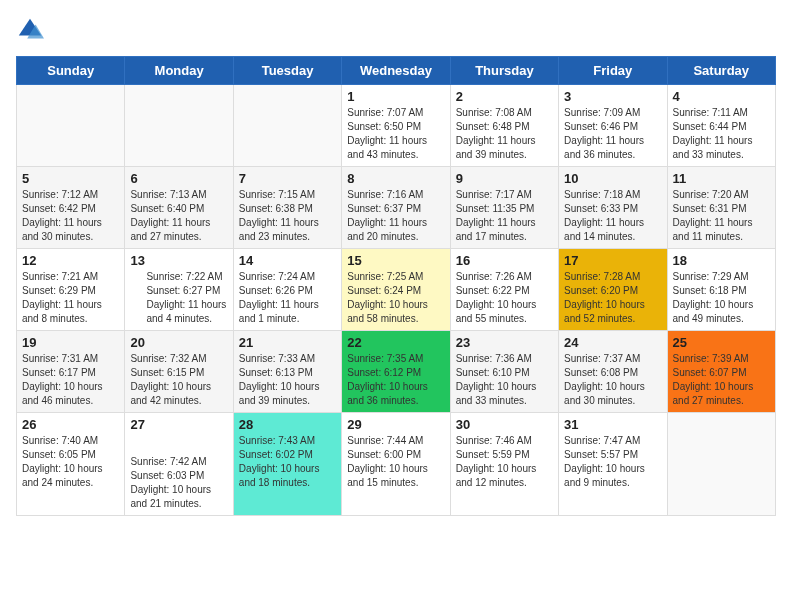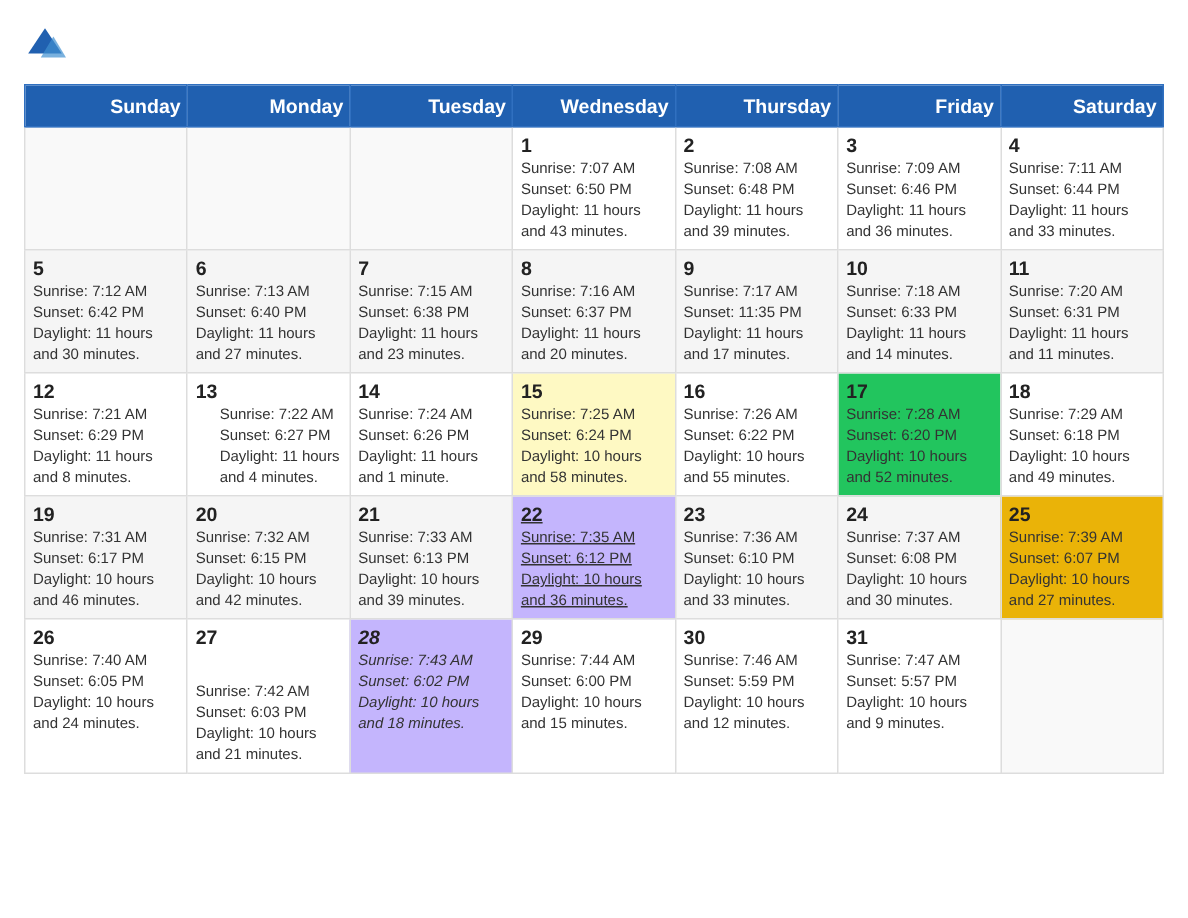--- a/index.html
+++ b/index.html
@@ -48,21 +48,21 @@
       width: 100%;
       border-collapse: collapse;
       border: 1px solid #ccc;
     }
     .calendar th {
       background-color: #2060b0;
       color: #fff;
       font-size: 13px;
       font-weight: bold;
       padding: 6px 4px;
-      text-align: right;
+      text-align: center;
       border: 1px solid #3070c0;
     }
     .calendar td {
       vertical-align: top;
       border: 1px solid #ddd;
       padding: 4px 5px;
       font-size: 10.5px;
       color: #333;
       width: 108px;
       min-height: 80px;
@@ -219,21 +219,21 @@
           <div class="cell-text" style="white-space: pre-line;">Sunrise: 7:25 AM
 Sunset: 6:24 PM
 Daylight: 10 hours and 58 minutes.</div>
         </td>
         <td style="background-color: rgb(255, 255, 255);">
           <span class="day-number">16</span>
           <div class="cell-text" style="white-space: pre-line;">Sunrise: 7:26 AM
 Sunset: 6:22 PM
 Daylight: 10 hours and 55 minutes.</div>
         </td>
-        <td style="background-color: #22c55e;">
+        <td style="background-color: #eab308;">
           <span class="day-number">17</span>
           <div class="cell-text" style="white-space: pre-line;">Sunrise: 7:28 AM
 Sunset: 6:20 PM
 Daylight: 10 hours and 52 minutes.</div>
         </td>
         <td style="background-color: rgb(255, 255, 255);">
           <span class="day-number">18</span>
           <div class="cell-text" style="white-space: pre-line;">Sunrise: 7:29 AM
 Sunset: 6:18 PM
 Daylight: 10 hours and 49 minutes.</div>
@@ -251,59 +251,59 @@
           <div class="cell-text" style="white-space: pre-line;">Sunrise: 7:32 AM
 Sunset: 6:15 PM
 Daylight: 10 hours and 42 minutes.</div>
         </td>
         <td style="background-color: rgb(245, 245, 245);">
           <span class="day-number">21</span>
           <div class="cell-text" style="white-space: pre-line;">Sunrise: 7:33 AM
 Sunset: 6:13 PM
 Daylight: 10 hours and 39 minutes.</div>
         </td>
-        <td style="background-color: #c4b5fd; text-decoration: underline;">
+        <td style="background-color: #22c55e;">
           <span class="day-number">22</span>
           <div class="cell-text" style="white-space: pre-line;">Sunrise: 7:35 AM
 Sunset: 6:12 PM
 Daylight: 10 hours and 36 minutes.</div>
         </td>
         <td style="background-color: rgb(245, 245, 245);">
           <span class="day-number">23</span>
           <div class="cell-text" style="white-space: pre-line;">Sunrise: 7:36 AM
 Sunset: 6:10 PM
 Daylight: 10 hours and 33 minutes.</div>
         </td>
         <td style="background-color: rgb(245, 245, 245);">
           <span class="day-number">24</span>
           <div class="cell-text" style="white-space: pre-line;">Sunrise: 7:37 AM
 Sunset: 6:08 PM
 Daylight: 10 hours and 30 minutes.</div>
         </td>
-        <td style="background-color: #eab308;">
+        <td style="background-color: #f97316;">
           <span class="day-number">25</span>
           <div class="cell-text" style="white-space: pre-line;">Sunrise: 7:39 AM
 Sunset: 6:07 PM
 Daylight: 10 hours and 27 minutes.</div>
         </td>
       </tr>
       <tr>
         <td style="background-color: rgb(255, 255, 255);">
           <span class="day-number">26</span>
           <div class="cell-text" style="white-space: pre-line;">Sunrise: 7:40 AM
 Sunset: 6:05 PM
 Daylight: 10 hours and 24 minutes.</div>
         </td>
         <td style="background-color: rgb(255, 255, 255);">
           <span class="day-number">27</span>
           <div class="cell-text" style="white-space: pre-line; margin-top: 23px;">Sunrise: 7:42 AM
 Sunset: 6:03 PM
 Daylight: 10 hours and 21 minutes.</div>
         </td>
-        <td style="background-color: #c4b5fd; font-style: italic;">
+        <td style="background-color: #5eead4;">
           <span class="day-number">28</span>
           <div class="cell-text" style="white-space: pre-line;">Sunrise: 7:43 AM
 Sunset: 6:02 PM
 Daylight: 10 hours and 18 minutes.</div>
         </td>
         <td style="background-color: rgb(255, 255, 255);">
           <span class="day-number">29</span>
           <div class="cell-text" style="white-space: pre-line;">Sunrise: 7:44 AM
 Sunset: 6:00 PM
 Daylight: 10 hours and 15 minutes.</div>

